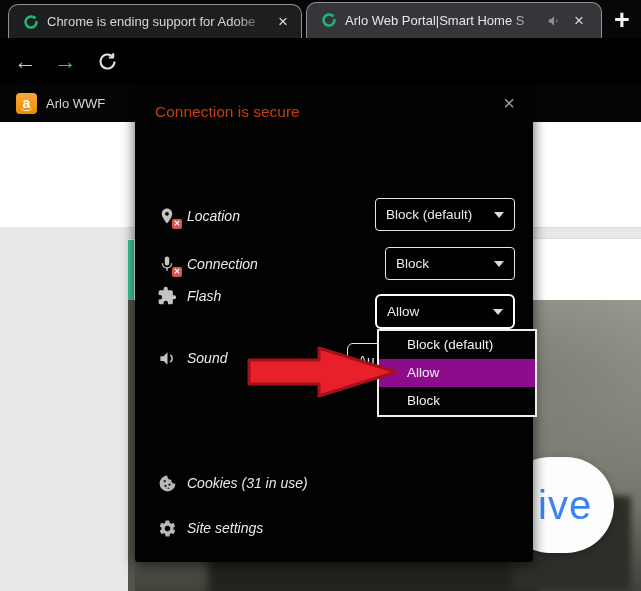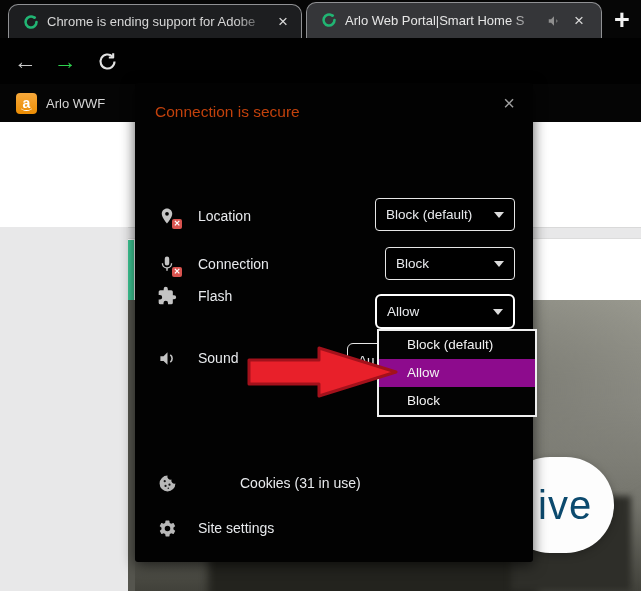--- a/index.html
+++ b/index.html
@@ -80,21 +80,21 @@
   
   .popup { position:absolute; left:135px; top:83px; width:398px; height:479px; background:#020202;
            border-radius:3px; box-shadow:0 3px 14px rgba(0,0,0,.65); z-index:10; }
   .popup-close { position:absolute; right:12px; top:8px; width:24px; height:24px; display:flex; align-items:center;
                  justify-content:center; color:#9e9e9e; font-size:20px; cursor:pointer; }
   .popup-title { position:absolute; left:20px; top:20px; font-size:15.5px; color:#c2410c; }
   .popup-desc { position:absolute; left:20px; top:52px; width:360px; font-size:13.5px; color:#e8eaed; line-height:21px; }
   .learnmore { color:#7b7af7; cursor:pointer; }
   .perm-row, .foot-row { position:absolute; left:20px; height:34px; display:flex; align-items:center; }
   .perm-icon, .foot-icon { width:24px; display:flex; justify-content:center; position:relative; }
-  .perm-label, .foot-label { margin-left:19px; font-size:14px; color:#e8eaed; }
+  .perm-label, .foot-label { margin-left:8px; font-size:14px; color:#e8eaed;font-style:italic; }
   .badge { position:absolute; right:-3px; bottom:-3px; width:10px; height:10px; border-radius:2px; background:#d9534f;
            color:#fff; font-size:8px; line-height:10px; text-align:center; font-weight:bold; }
   .select { position:absolute; background:#000; border:1.5px solid #e6e6e6; border-radius:4px;
             display:flex; align-items:center; justify-content:space-between; padding:0 10px;
             color:#e8eaed; font-size:13.5px; cursor:pointer; }
   .caret { width:0; height:0; border-left:5px solid transparent; border-right:5px solid transparent;
            border-top:6px solid #dcdcdc; }
   .sel-location { left:240px; top:115px; width:140px; height:33px; }
   .sel-mic { left:250px; top:164px; width:130px; height:33px; }
   .sel-flash { left:240px; top:211px; width:140px; height:35px; border:2px solid #ffffff; border-radius:6px; }
@@ -180,21 +180,21 @@
   <div class="pg-left-panel"></div>
   <div class="camera">
     <div class="cam-arch"></div>
     <div class="cam-green"></div>
     <div class="cam-dark1"></div>
     <div class="cam-dark2"></div>
   </div>
   <div class="cam-edge"></div>
   <div class="accentbar" style="background: rgb(63, 199, 149);"></div>
   <div class="livepill">
-    <span style="color: #0c4a6e;">ive</span>
+    <span style="color: #3b82f6;">ive</span>
   </div>
 
   <div class="popup">
     <div class="popup-close">×</div>
     <div class="popup-title">Connection is secure</div>
 
     <div class="perm-row" style="top:116px;">
       <span class="perm-icon">
         <svg width="18" height="20" viewBox="0 0 24 24" fill="#c4c4c4">
             <path d="M12 2C8.1 2 5 5.1 5 9c0 5.2 7 13 7 13s7-7.8 7-13c0-3.9-3.1-7-7-7zm0 9.5A2.5 2.5 0 1 1 12 6.5a2.5 2.5 0 0 1 0 5z"></path>
@@ -241,21 +241,21 @@
             <path d="M3 9v6h4l5 5V4L7 9H3z" fill="#c4c4c4"></path>
             <path d="M15.5 7.5a5.5 5.5 0 0 1 0 9" fill="none" stroke="#c4c4c4" stroke-width="2"></path>
           </svg>
       </span>
       <span class="perm-label">Sound</span>
     </div>
     <div class="select sel-sound">
       <span>Au</span>
     </div>
 
-    <div class="foot-row" style="top:383px;gap:42px;">
+    <div class="foot-row" style="top:383px;">
       <span class="foot-icon">
         <svg width="19" height="19" viewBox="0 0 24 24">
             <path d="M12 2a10 10 0 1 0 10 10 4 4 0 0 1-5-5 4 4 0 0 1-5-5z" fill="#b8b8b8"></path>
             <circle cx="8.5" cy="9" r="1.4" fill="#161616"></circle>
             <circle cx="9.5" cy="15" r="1.4" fill="#161616"></circle>
             <circle cx="14.5" cy="13.5" r="1.4" fill="#161616"></circle>
             <circle cx="13" cy="18" r="1" fill="#161616"></circle>
           </svg>
       </span>
       <span class="foot-label">Cookies (31 in use)</span>

